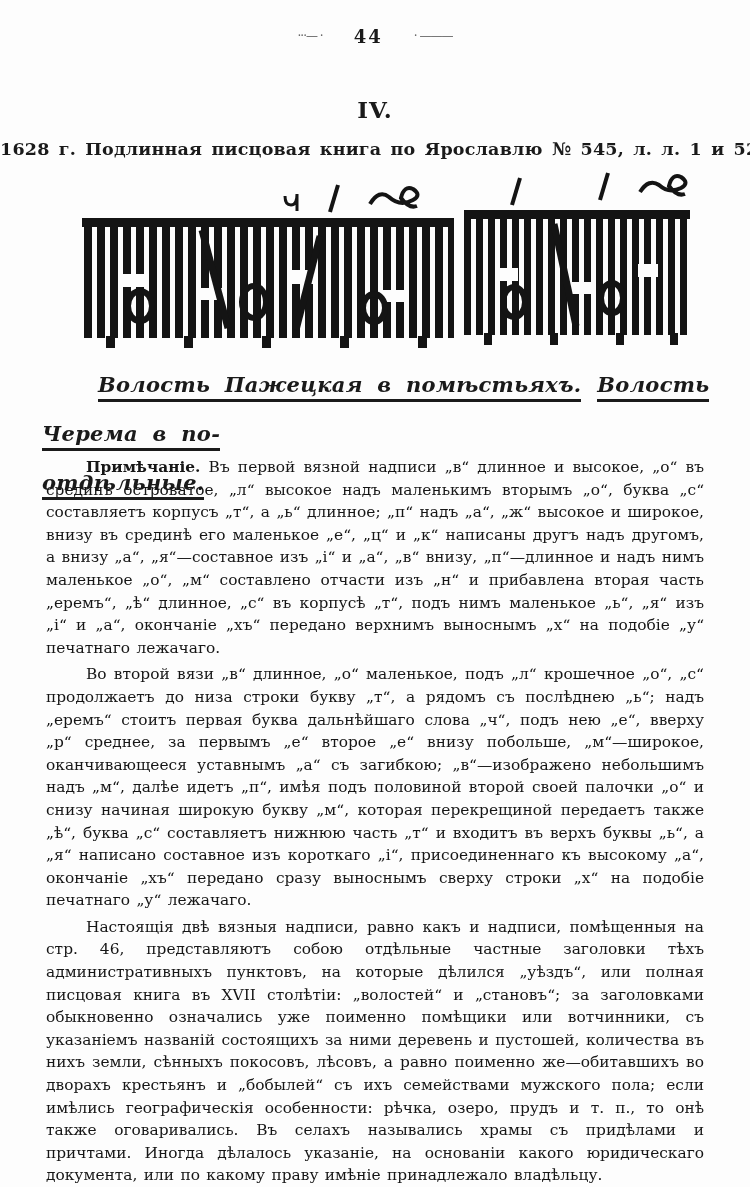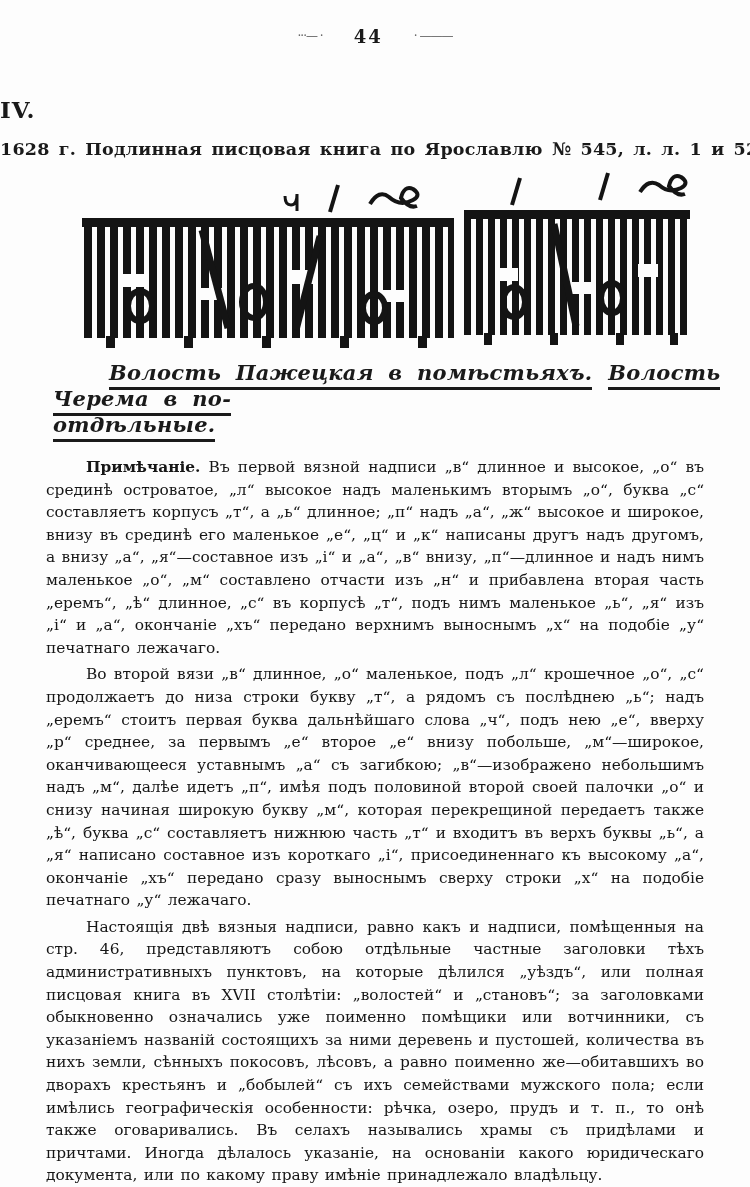--- a/index.html
+++ b/index.html
@@ -21,36 +21,36 @@
   .pg-header .rule{
     font-size:12px;color:#4a4a4a;letter-spacing:-1px;
     position:relative;top:-3px;opacity:.85;
   }
   .pg-header .pgnum{
     font-size:18px;font-weight:bold;margin:0 26px;letter-spacing:2px;
   }
   
   .secnum{
     position:absolute;top:96px;left:0;width:750px;margin:0;
-    text-align:left;font-size:23px;font-weight:bold;letter-spacing:1px;
+    text-align:center;font-size:23px;font-weight:bold;letter-spacing:1px;
   }
   .doctitle{
     position:absolute;top:139px;left:0;width:750px;margin:0;
     text-align:center;font-size:17.5px;font-weight:bold;
     letter-spacing:.2px;word-spacing:3px;white-space:nowrap;
   }
   
   .plate{position:absolute;display:block;}
   .plate-left{left:82px;top:178px;}
   .plate-right{left:462px;top:170px;}
   
   .caption{
     position:absolute;top:360px;left:42px;width:680px;
     font-style:italic;font-weight:bold;font-size:21px;
-    line-height:26px;word-spacing:7px;letter-spacing:.3px;margin-left:11px;
+    line-height:49px;word-spacing:7px;letter-spacing:.3px;
   }
   .caption .indent{display:inline-block;width:56px;}
   .cap-seg{
     border-bottom:3px solid #1b1b1b;padding-bottom:2px;
   }
   .cap-gap{margin-right:16px;}
   
   .note{
     position:absolute;top:452px;left:42px;width:666px;
     font-size:15.4px;line-height:22.6px;

